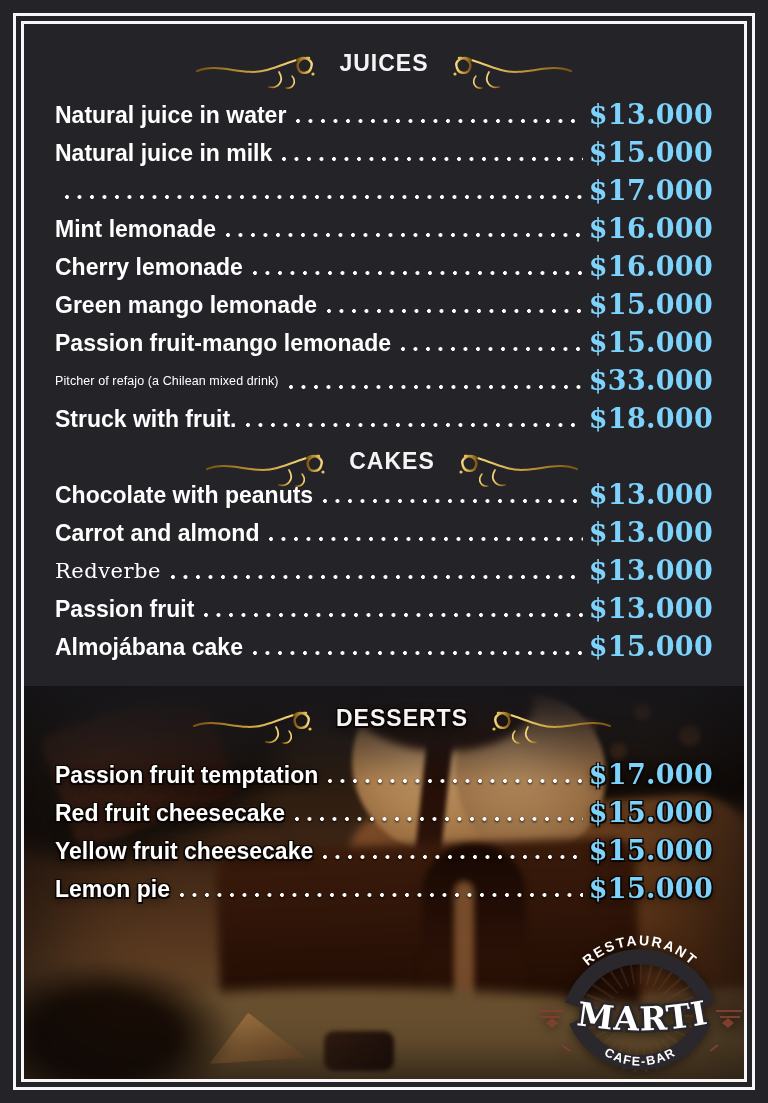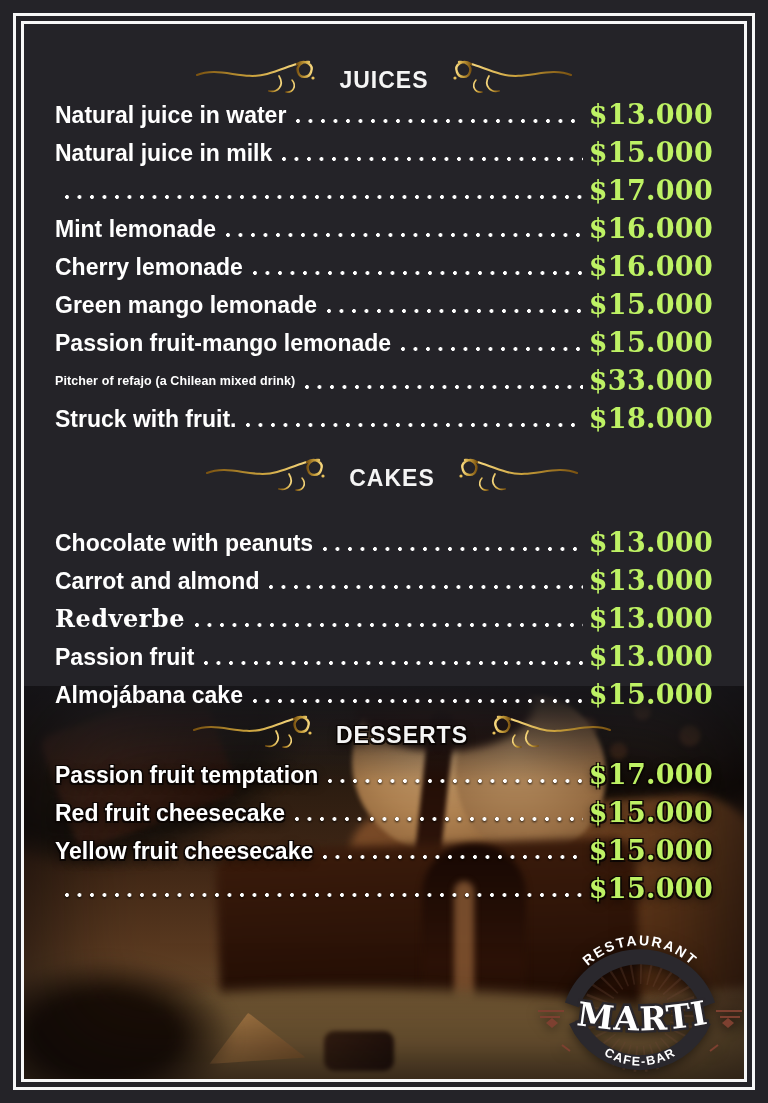--- a/index.html
+++ b/index.html
@@ -54,33 +54,33 @@
   .ph-choc-chunk{left:300px;top:345px;width:70px;height:40px;border-radius:10px;
     background:linear-gradient(120deg,#3a2112,#20100a);filter:blur(2px);}
   .ph-dark-bl{left:-50px;top:275px;width:260px;height:150px;border-radius:50%;
     background:radial-gradient(ellipse,#1a0e06 40%,rgba(26,14,6,0) 72%);filter:blur(7px);}
   .ph-fade-top{left:0;right:0;top:0;height:95px;
     background:linear-gradient(180deg,#242328 0%,rgba(36,35,40,.55) 40%,rgba(36,35,40,0) 100%);}
   .ph-vignette{inset:0;box-shadow:inset 0 0 90px 28px rgba(8,6,8,.6);}
 
   
   .section{position:absolute;left:0;right:0;top:0;}
-  .sec-header{position:absolute;left:0;right:0;height:44px;display:flex;justify-content:center;align-items:flex-end;gap:14px;z-index:2;}
+  .sec-header{position:absolute;left:0;right:0;height:44px;display:flex;justify-content:center;align-items:flex-start;gap:14px;z-index:2;}
   .sec-title{font-size:23px;font-weight:bold;color:#f5f5f5;letter-spacing:1px;}
   .flourish{width:130px;height:40px;flex:0 0 auto;}
   .flourish.mir{transform:scaleX(-1);}
   .rows{position:absolute;left:31px;right:31px;z-index:2;}
   .row{display:flex;align-items:center;height:38px;}
   .name{font-size:23px;font-weight:600;color:#ffffff;line-height:38px;white-space:nowrap;}
-  .name.v-small{font-size:12.5px;font-weight:bold;letter-spacing:.1px;}
-  .name.v-fancy{font-family:"DejaVu Serif",serif;font-weight:bold;font-size:24px;letter-spacing:.5px;}
+  .name.v-small{font-size:12.5px;font-weight:normal;letter-spacing:.1px;}
+  .name.v-fancy{font-family:"DejaVu Serif",serif;font-weight:normal;font-size:21px;letter-spacing:.5px;}
   .leader{flex:1 1 auto;align-self:flex-end;height:4px;margin:0 6px 11px 10px;
     background-image:radial-gradient(circle at 2px 2px,#ffffff 1.7px,rgba(255,255,255,0) 2.2px);
     background-size:12.5px 4px;background-repeat:repeat-x;background-position:left center;}
-  .price{font-family:"DejaVu Serif",serif;font-weight:bold;font-size:27px;color:#bef264;line-height:38px;white-space:nowrap;letter-spacing:.3px;}
+  .price{font-family:"DejaVu Serif",serif;font-weight:bold;font-size:27px;color:#7dd3fc;line-height:38px;white-space:nowrap;letter-spacing:.3px;}
   .on-photo .name,.on-photo .price,.on-photo .sec-title{
     text-shadow:-1.5px -1.5px 0 rgba(12,7,4,.9),1.5px -1.5px 0 rgba(12,7,4,.9),
                 -1.5px 1.5px 0 rgba(12,7,4,.9),1.5px 1.5px 0 rgba(12,7,4,.9),0 3px 8px rgba(0,0,0,.65);}
   .on-photo .leader{filter:drop-shadow(0 1px 1px rgba(0,0,0,.85));}
 
   
   .logo{position:absolute;right:-4px;bottom:2px;width:216px;height:150px;z-index:3;
     filter:drop-shadow(0 2px 6px rgba(0,0,0,.55));}
 </style>
 </head>
@@ -223,21 +223,21 @@
     </defs>
     <g fill="none" stroke="url(#goldg)" stroke-linecap="round">
       <path d="M2 21 C24 12 48 27 72 20 C86 16 94 12 102 10" stroke-width="2"></path>
       <path d="M102 10 c9 -5 17 1 14 8 c-2 6 -11 7 -13 0 c-2 -6 4 -11 11 -10" stroke-width="2.4"></path>
       <path d="M84 22 c6 10 -2 17 -10 15" stroke-width="1.8"></path>
       <path d="M97 26 c5 6 1 13 -6 12" stroke-width="1.6"></path>
       <circle cx="118" cy="24" r="1.6" fill="#e8c15c" stroke="none"></circle>
     </g>
   </svg>
         </div>
-        <div class="rows" style="top: 500px;">
+        <div class="rows" style="top: 452px;">
           <div class="row">
             <span class="name v-normal">Chocolate with peanuts</span>
             <span class="leader"></span>
             <span class="price">$13.000</span>
           </div>
           <div class="row">
             <span class="name v-normal">Carrot and almond</span>
             <span class="leader"></span>
             <span class="price">$13.000</span>
           </div>
@@ -304,20 +304,21 @@
             <span class="name v-normal">Red fruit cheesecake</span>
             <span class="leader"></span>
             <span class="price">$15.000</span>
           </div>
           <div class="row">
             <span class="name v-normal">Yellow fruit cheesecake</span>
             <span class="leader"></span>
             <span class="price">$15.000</span>
           </div>
           <div class="row">
+            <span class="name v-normal">Lemon pie</span>
             <span class="leader"></span>
             <span class="price">$15.000</span>
           </div>
         </div>
       </div>
     </div>
 
   <svg class="logo" viewBox="0 0 216 150">
     <defs>
       <path id="arc-rest" d="M36 70 A76 76 0 0 1 180 70" fill="none"></path>

